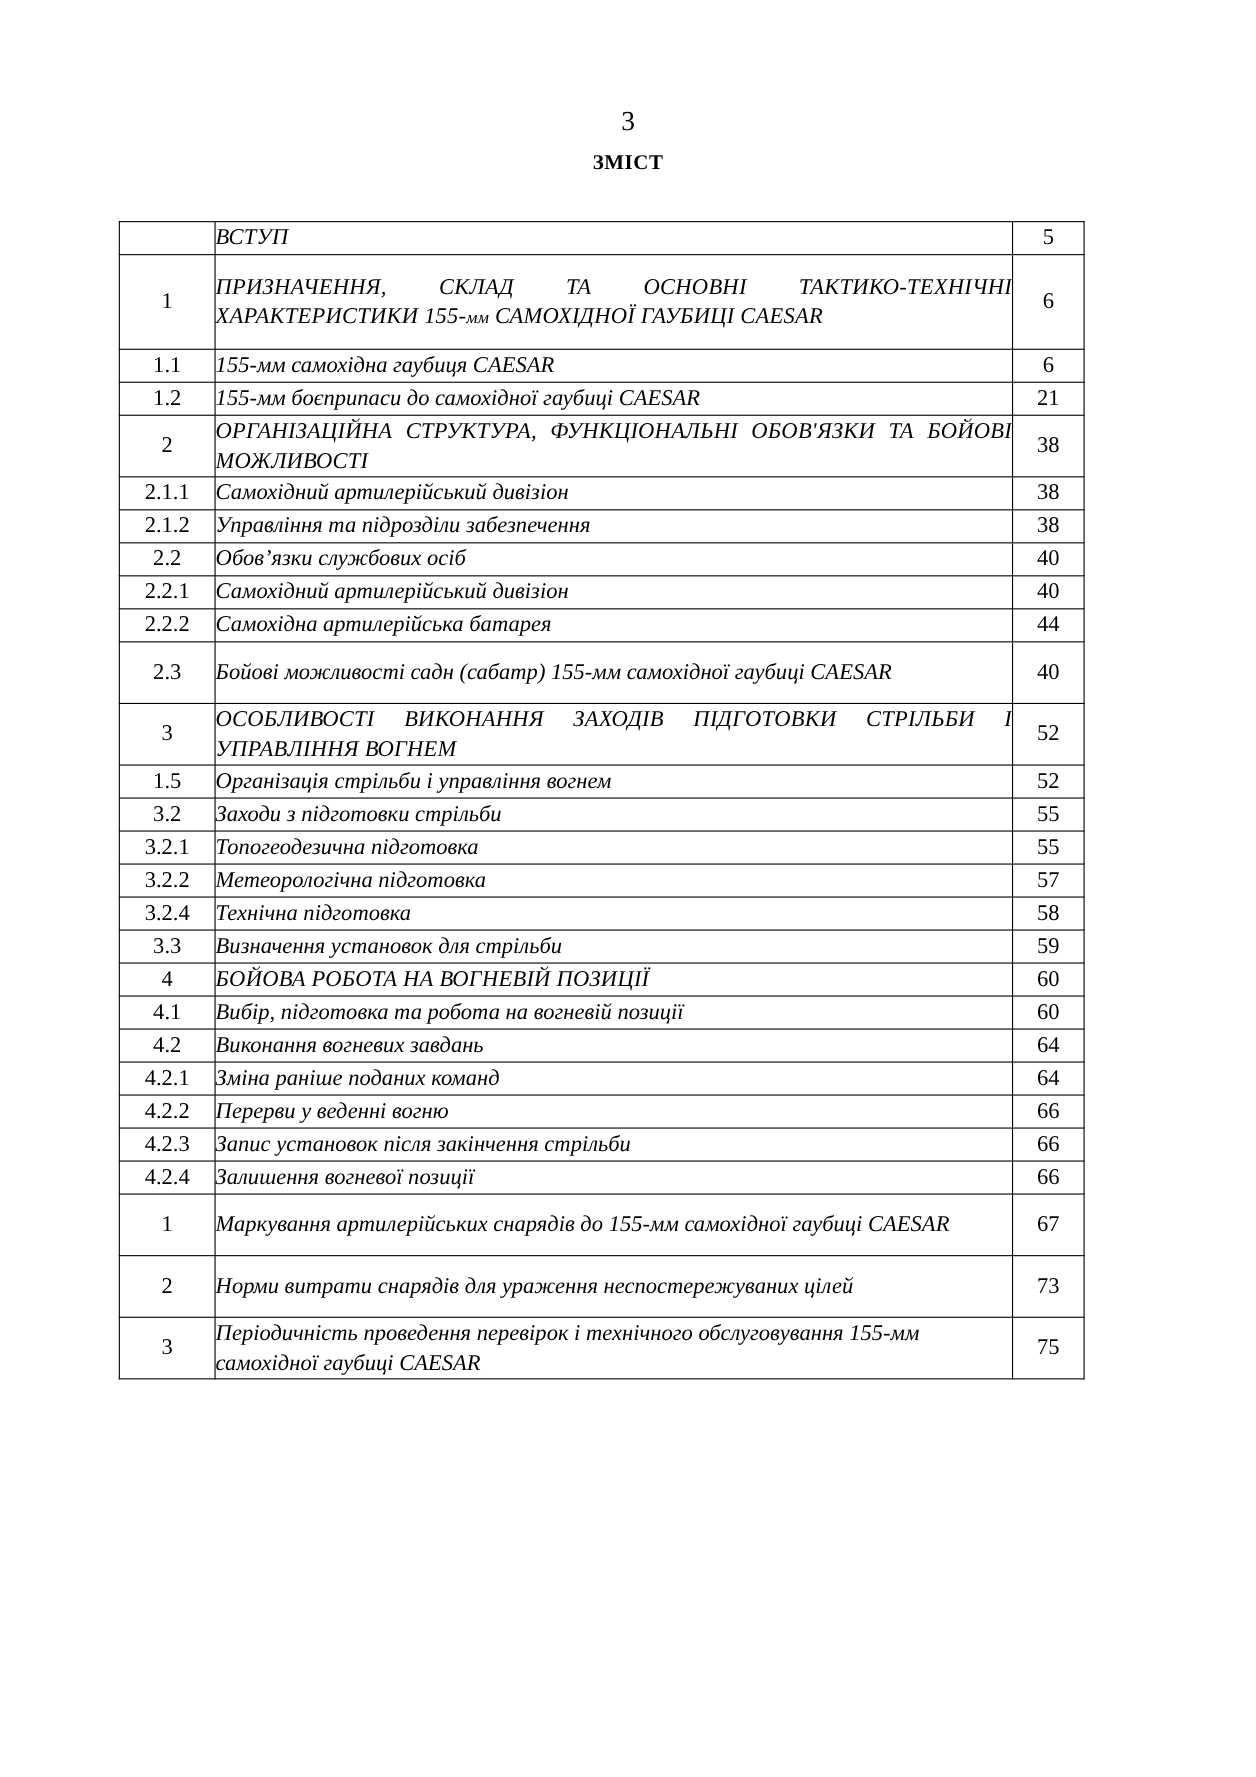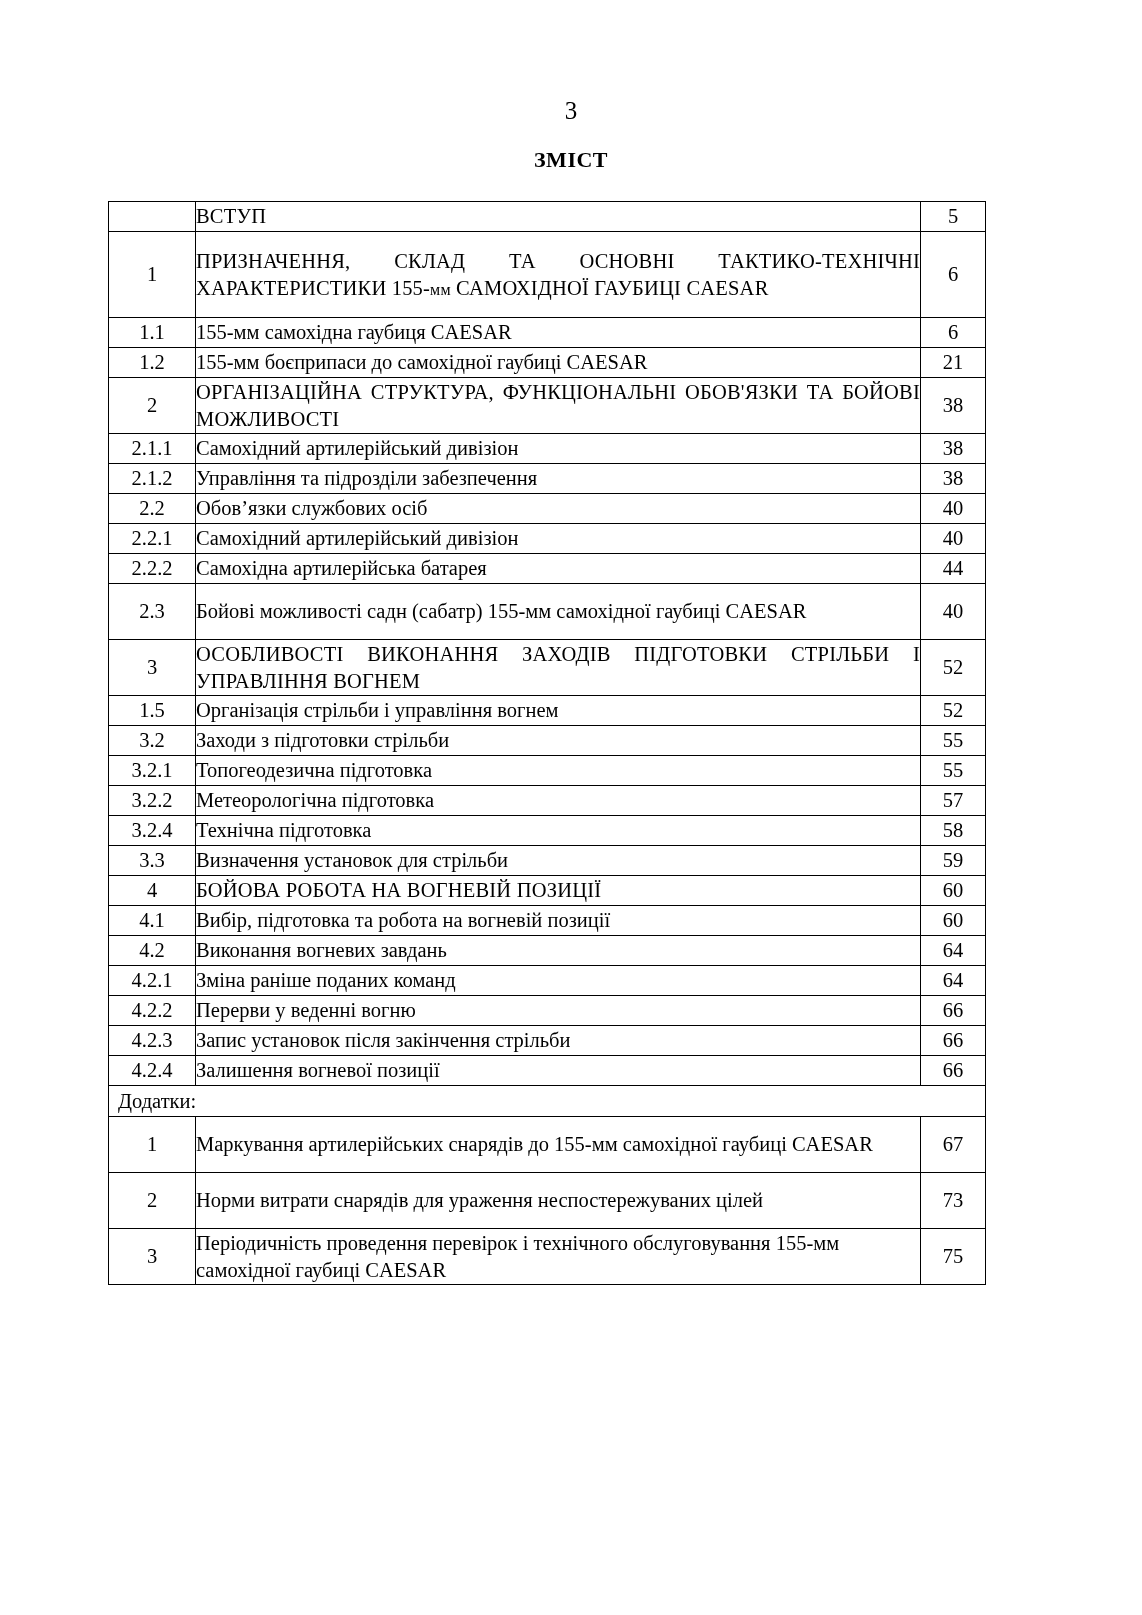--- a/index.html
+++ b/index.html
@@ -30,24 +30,24 @@
     font-size: 25px;
     line-height: 1;
     margin: 0;
     padding-top: 98px;
     font-weight: 400;
     letter-spacing: 0px;
   }
 
   .doc-title {
     text-align: center;
-    font-size: 22px;
+    font-size: 19px;
     font-weight: 700;
     line-height: 1;
-    margin: 10px;
+    margin: 0;
     padding-top: 16px;
     letter-spacing: 0.5px;
   }
 
   .toc-wrap {
     position: absolute;
     left: 108px;
     top: 201px;
     width: 877px;
   }
@@ -74,20 +74,21 @@
     text-align: center;
     font-size: 20.5px;
     padding: 2px 2px;
   }
 
   td.title {
     padding: 3px 7px 3px 9px;
     text-align: left;
     font-size: 20.5px;
     hyphens: none;
+    font-style: italic;
   }
 
   td.title.justify {
     text-align: justify;
     text-align-last: left;
   }
 
   td.page {
     text-align: center;
     font-size: 20.5px;
@@ -252,23 +253,20 @@
           <tr class="r1">
             <td class="num">4.2.3</td>
             <td class="title">Запис установок після закінчення стрільби</td>
             <td class="page">66</td>
           </tr>
           <tr class="r1">
             <td class="num">4.2.4</td>
             <td class="title">Залишення вогневої позиції</td>
             <td class="page">66</td>
           </tr>
-          <tr class="appendix-head">
-            <td colspan="3">Додатки:</td>
-          </tr>
           <tr class="r2">
             <td class="num">1</td>
             <td class="title justify">Маркування артилерійських снарядів до 155-мм самохідної гаубиці CAESAR</td>
             <td class="page">67</td>
           </tr>
           <tr class="r2">
             <td class="num">2</td>
             <td class="title justify">Норми витрати снарядів для ураження неспостережуваних цілей</td>
             <td class="page">73</td>
           </tr>

